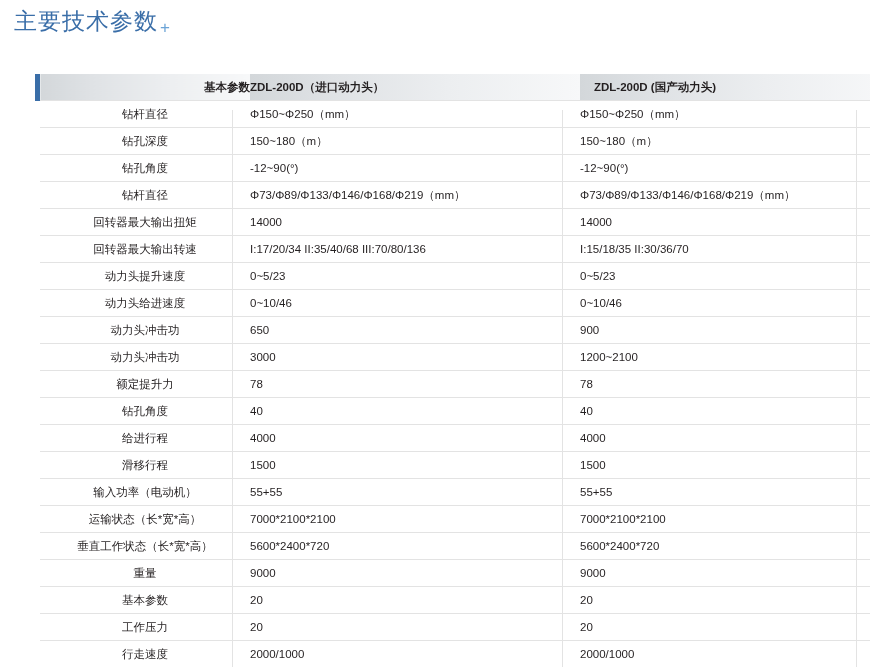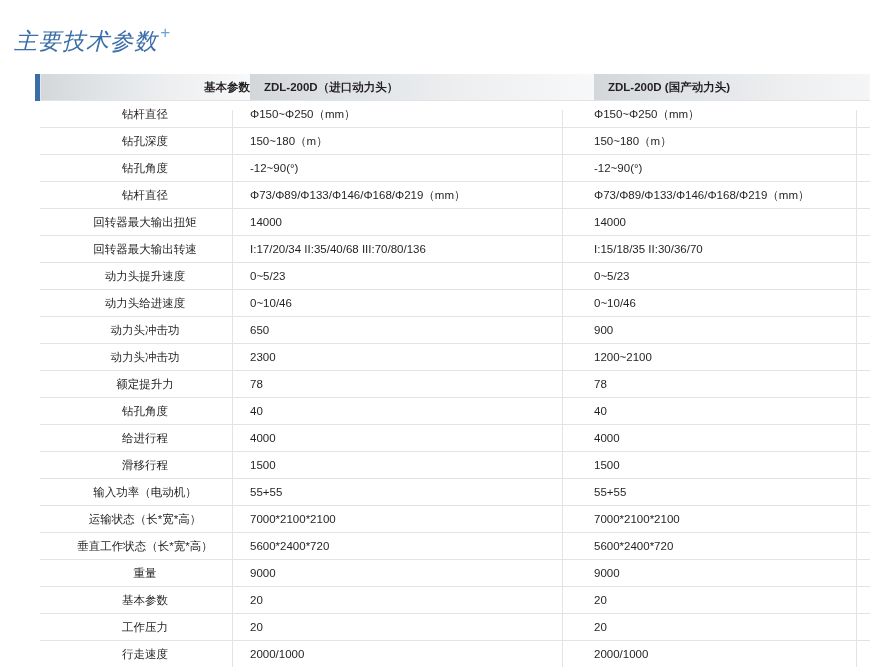--- a/index.html
+++ b/index.html
@@ -15,24 +15,23 @@
     overflow: hidden;
   }
   .page {
     position: relative;
     width: 870px;
     height: 667px;
   }
   .page-title-wrap {
     position: absolute;
     left: 14px;
-    top: 28px;
+    top: 8px;
     display: flex;
-    align-items: flex-start;
-    font-style: italic;
+    align-items: flex-end;
   }
   .page-title {
     font-size: 23px;
     color: #3a6ea8;
     letter-spacing: 1px;
     line-height: 1.2;
     font-weight: normal;
   }
   .title-plus {
     color: #6ba3d6;
@@ -79,21 +78,21 @@
   }
   td.c1 {
     width: 330px;
     padding-left: 14px;
   }
   td.c2 {
     width: 295px;
     padding-left: 14px;
   }
   .head-row td.c0 { padding-left: 18px; text-align: right; }
-  .head-row td.c1 { padding-left: 14px; }
+  .head-row td.c1 { }
   .head-row td.c2 { padding-left: 14px; }
   .vline {
     position: absolute;
     top: 110px;
     width: 1px;
     background: #e3e3e3;
     height: 557px;
   }
   .vline.v1 { left: 232px; }
   .vline.v2 { left: 562px; }
@@ -157,21 +156,21 @@
             <td class="c1">0~10/46</td>
             <td class="c2">0~10/46</td>
           </tr>
           <tr>
             <td class="c0">动力头冲击功</td>
             <td class="c1">650</td>
             <td class="c2">900</td>
           </tr>
           <tr>
             <td class="c0">动力头冲击功</td>
-            <td class="c1">2300</td>
+            <td class="c1">3000</td>
             <td class="c2">1200~2100</td>
           </tr>
           <tr>
             <td class="c0">额定提升力</td>
             <td class="c1">78</td>
             <td class="c2">78</td>
           </tr>
           <tr>
             <td class="c0">钻孔角度</td>
             <td class="c1">40</td>

